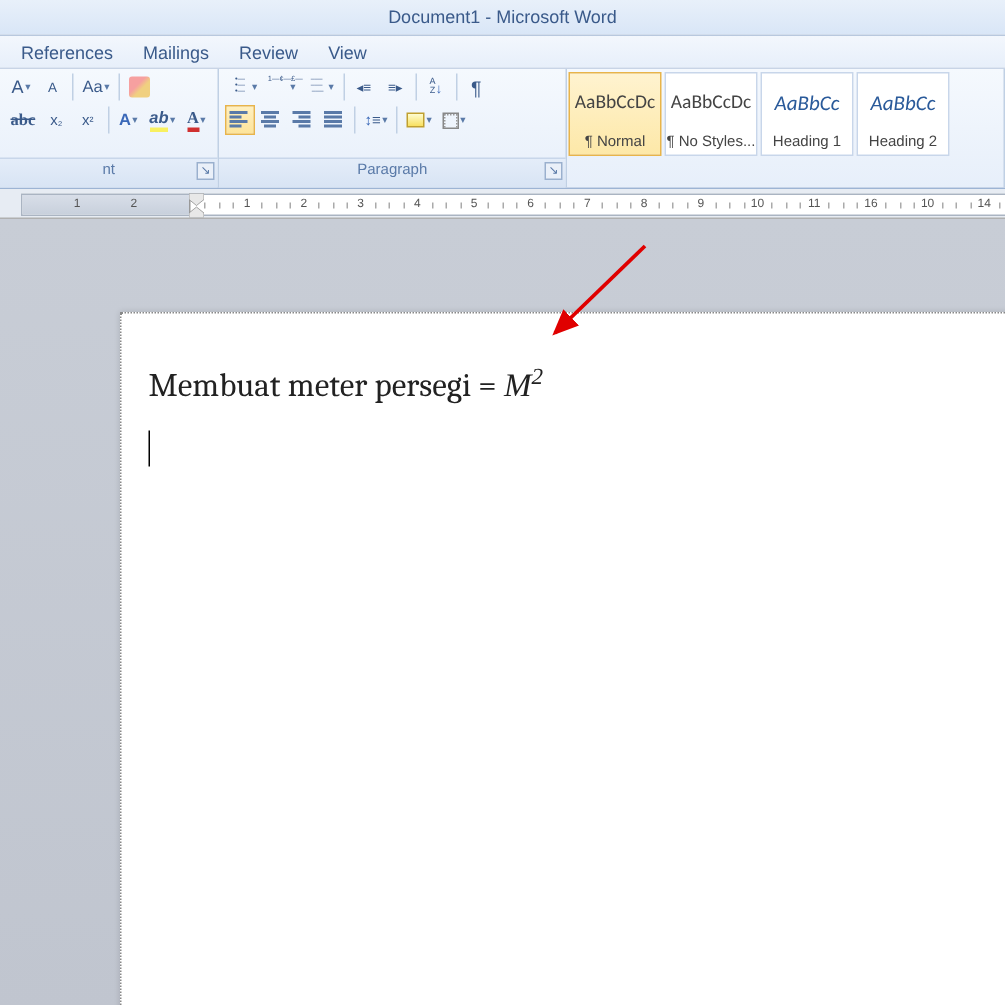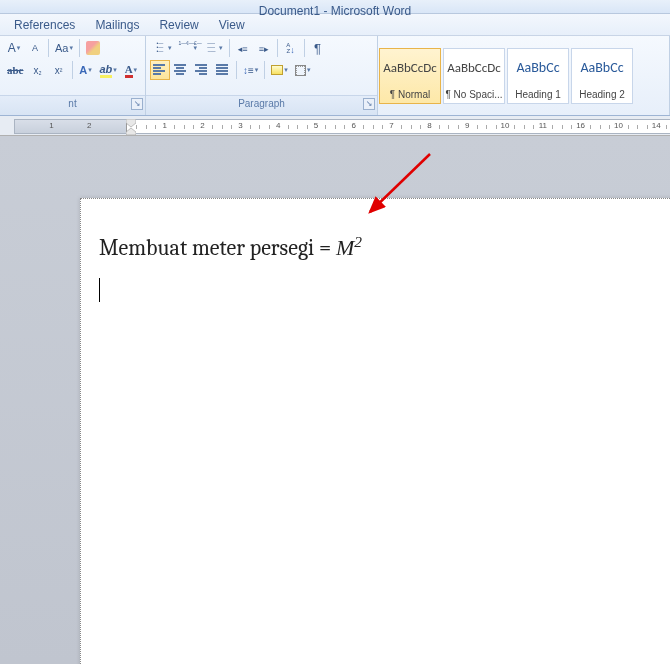--- a/index.html
+++ b/index.html
@@ -8,21 +8,21 @@
   font-size: 11px;
   background: #fff;
   width: 670px;
   height: 670px;
   overflow: hidden;
   position: relative;
   color: #444;
 }
 .title-bar {
   background: linear-gradient(#e8f0fa, #d9e6f7);
-  height: 14px;
+  height: 24px;
   text-align: center;
   line-height: 22px;
   color: #3a5a8a;
   font-size: 12px;
   border-bottom: 1px solid #b8c8de;
 }
 .menu-bar {
   background: linear-gradient(#f3f7fd, #e7effa);
   height: 22px;
   display: flex;
@@ -123,34 +123,34 @@
 .ic-align span { display: block; width: 12px; height: 2px; background: #5a7aa8; margin: 1px 0; }
 .ic-align.left span:nth-child(2), .ic-align.left span:nth-child(4) { width: 8px; }
 .ic-align.center span:nth-child(2), .ic-align.center span:nth-child(4) { width: 8px; margin-left: 2px; }
 .ic-align.right span:nth-child(2), .ic-align.right span:nth-child(4) { width: 8px; margin-left: 4px; }
 .ic-spacing::before { content: "↕"; font-size: 10px; color: #3a68b8; }
 .ic-spacing::after { content: "≡"; font-size: 10px; }
 .ic-shading { width: 12px; height: 10px; background: linear-gradient(#fefcd0, #f8e060); border: 1px solid #c0a030; display:inline-block; }
 .ic-border { width: 11px; height: 11px; border: 1px solid #888; display: inline-block; position: relative; }
 .ic-border::after { content:""; position:absolute; border-top:1px dotted #999; border-right:1px dotted #999; border-left:1px dotted #999; bottom:0; left:0; right:0; top:0;}
 
-.styles-gallery { display: flex; height: 100%; align-items: center; }
+.styles-gallery { display: flex; height: 100%; }
 .style-item {
   width: 62px;
   border: 1px solid #c8d6ea;
   background: #fff;
   margin: 2px 1px;
   display: flex;
   flex-direction: column;
   cursor: pointer;
   height: 56px;
 }
 .style-item.selected { border: 1px solid #e8b44a; background: linear-gradient(#fff3d0, #fde8a8); }
 .style-preview { flex: 1; display: flex; align-items: center; justify-content: center; font-family: Calibri, sans-serif; font-size: 13px; overflow: hidden; padding: 0 2px; }
-.style-preview.heading { color: #2a5a9a; font-size: 14px; }
+.style-preview.heading { color: #2a5a9a; font-size: 14px; font-style: italic; }
 .style-name { height: 16px; font-size: 10px; text-align: center; line-height: 16px; color: #444; white-space: nowrap; overflow: hidden; }
 
 .nt-group .group-label { position: absolute; left: 0; right: 0; bottom: 0; }
 
 .ruler-area {
   background: #e7ecf3;
   height: 20px;
   border-bottom: 1px solid #b0b0b0;
   position: relative;
   overflow: hidden;
@@ -356,21 +356,21 @@
   </div>
 
   <div class="ribbon-group nt-group" style="flex:1; position:relative;">
     <div class="styles-gallery">
       <div class="style-item selected">
         <div class="style-preview">AaBbCcDc</div>
         <div class="style-name">¶ Normal</div>
       </div>
       <div class="style-item">
         <div class="style-preview">AaBbCcDc</div>
-        <div class="style-name">¶ No Spaci...</div>
+        <div class="style-name">¶ No Styles...</div>
       </div>
       <div class="style-item">
         <div class="style-preview heading">AaBbCc</div>
         <div class="style-name">Heading 1</div>
       </div>
       <div class="style-item">
         <div class="style-preview heading">AaBbCc</div>
         <div class="style-name">Heading 2</div>
       </div>
     </div>

